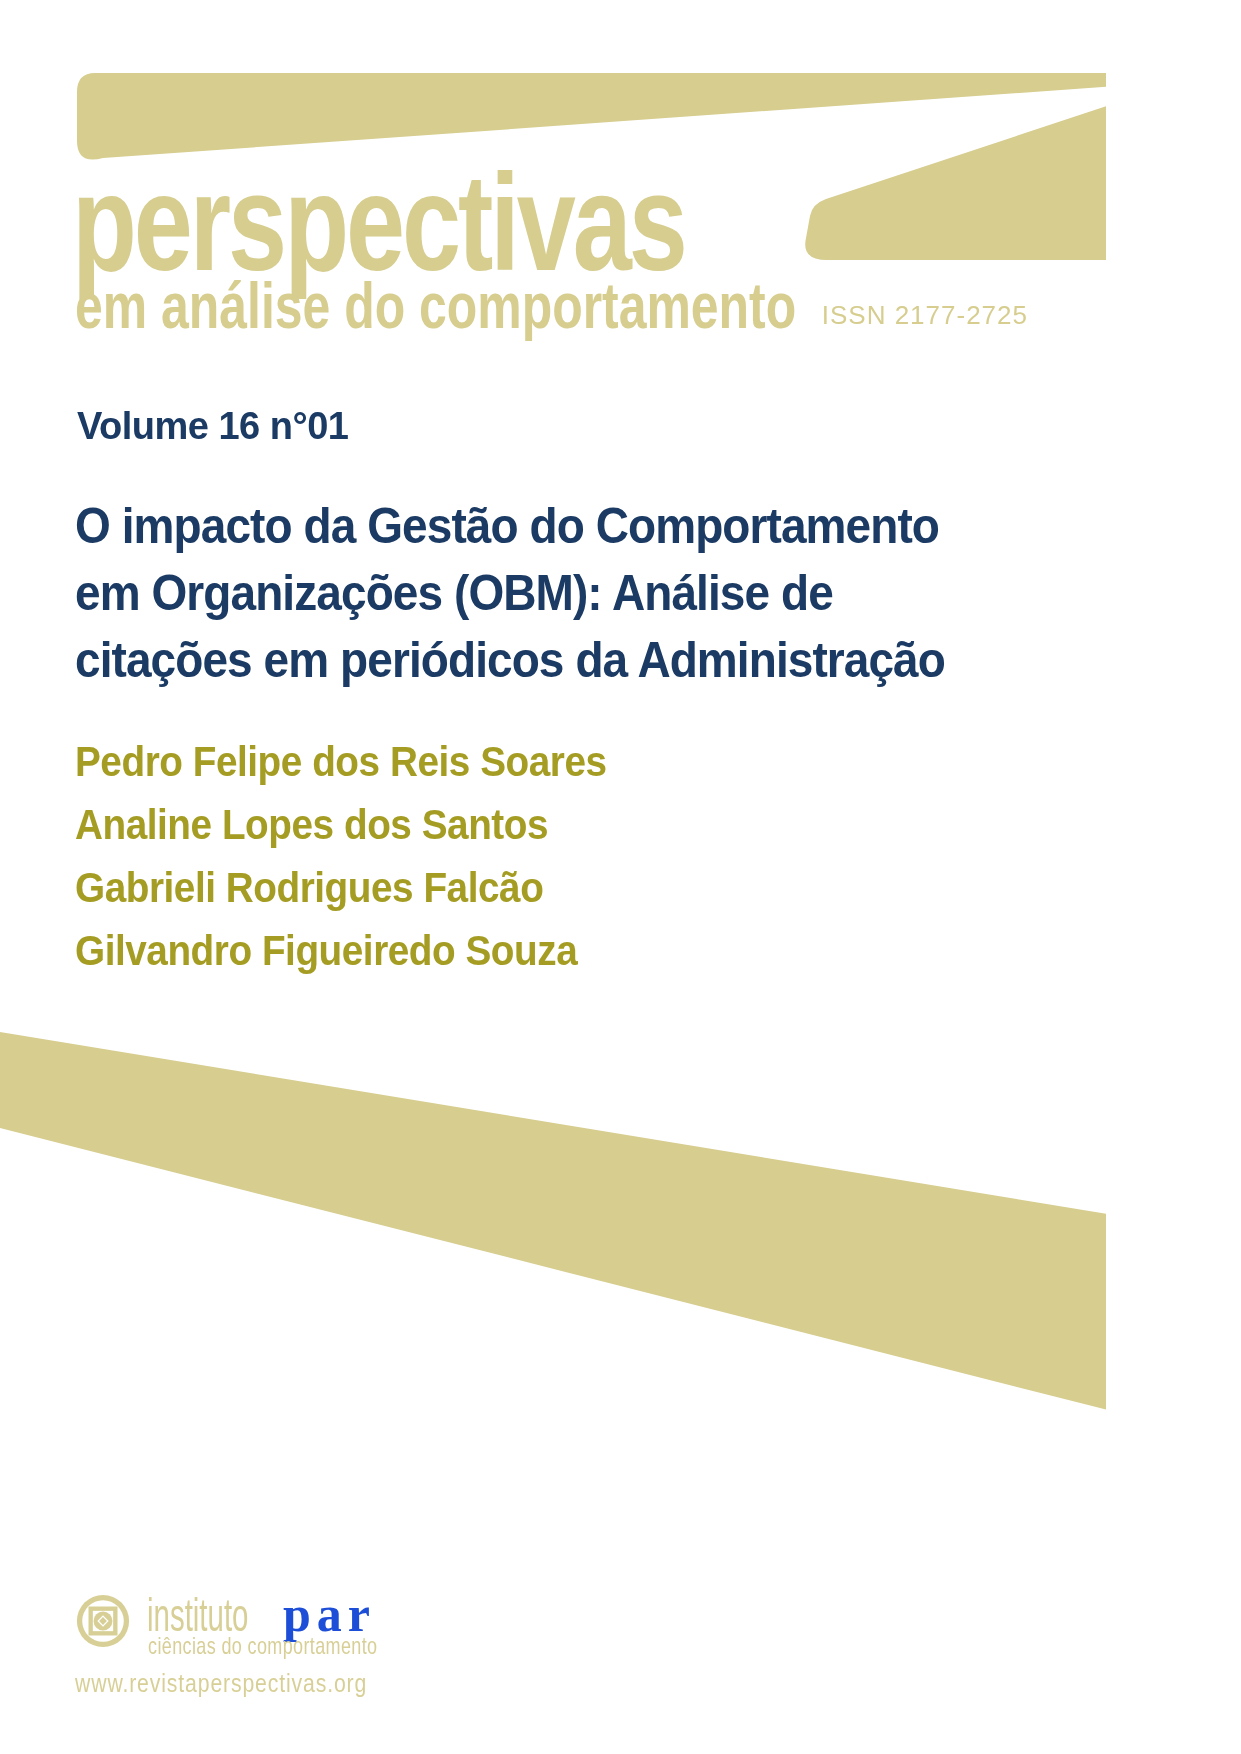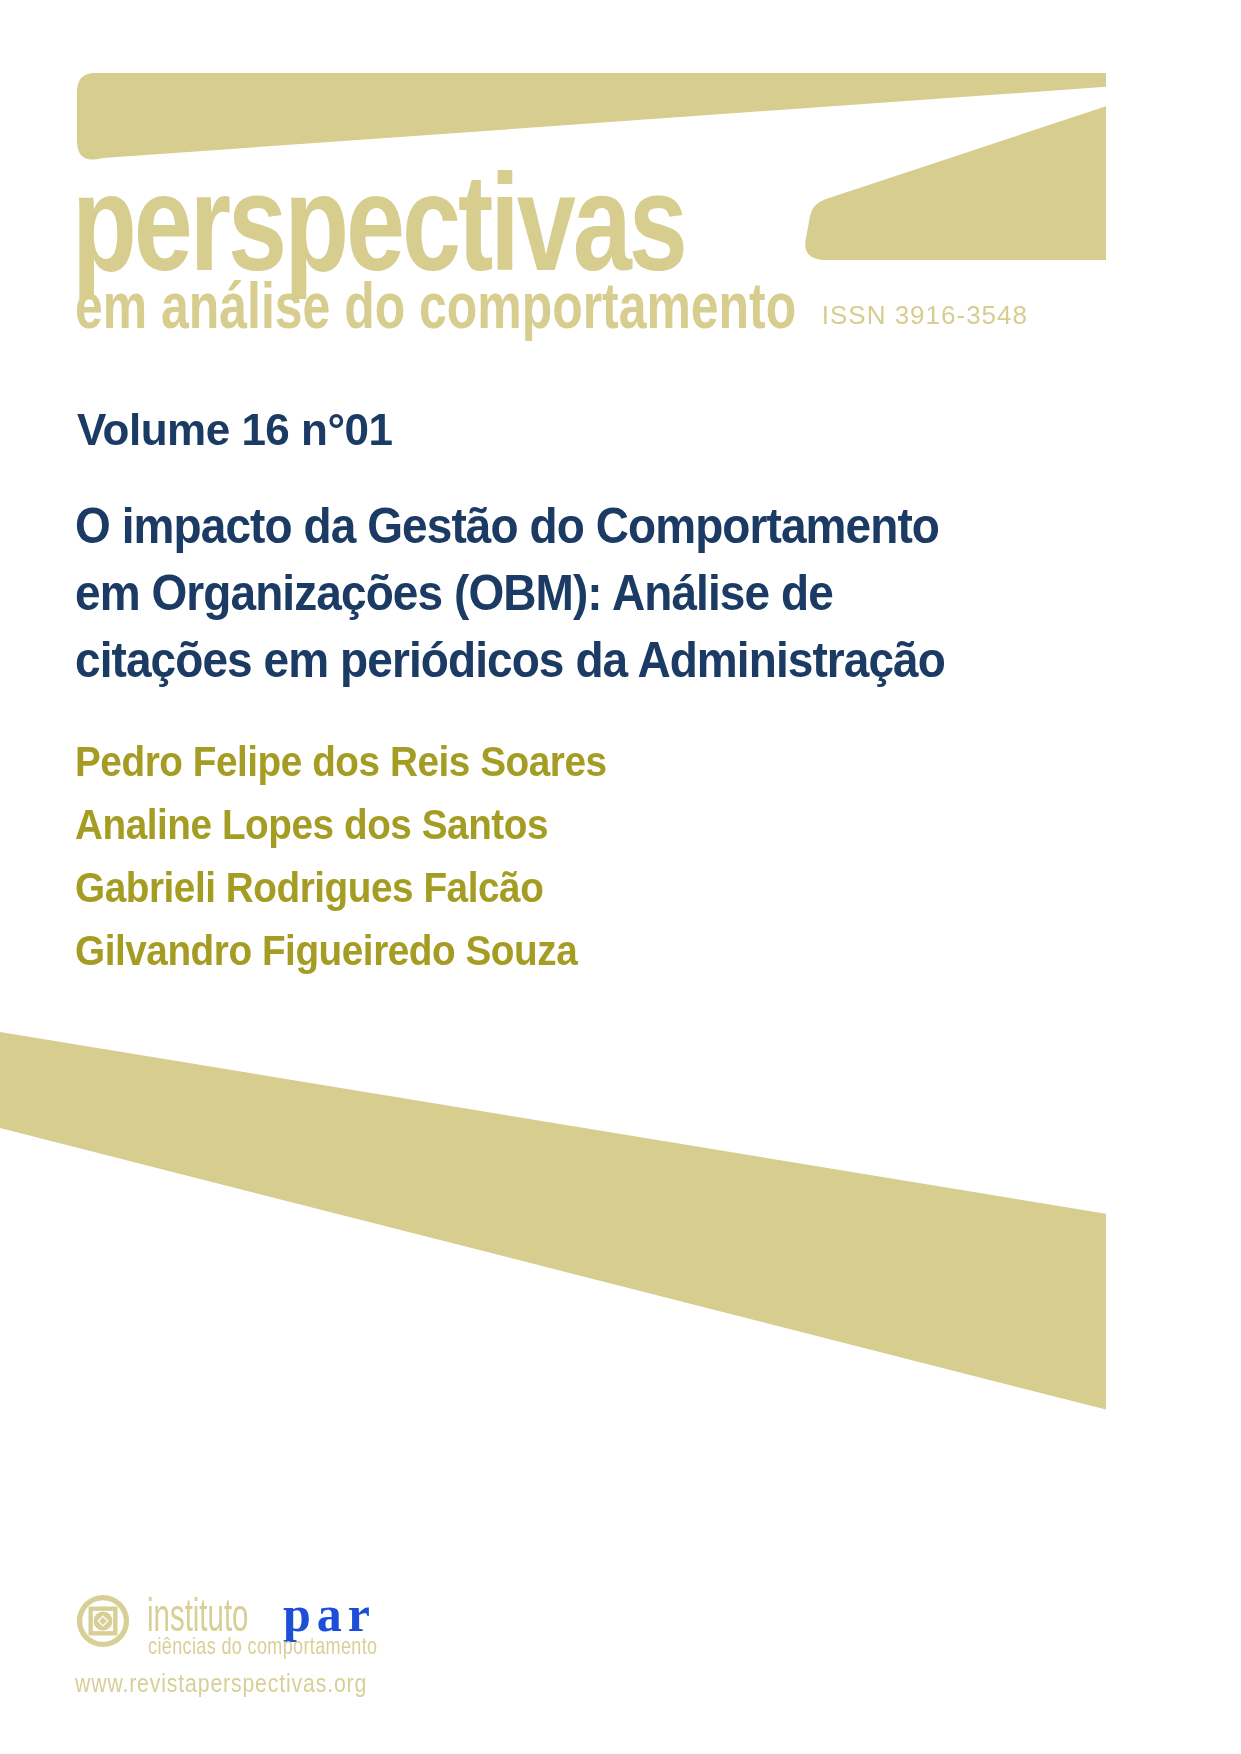--- a/index.html
+++ b/index.html
@@ -30,21 +30,21 @@
     letter-spacing: 0px; color: #d6cd8f;
     transform: scaleX(0.78); transform-origin: 0 0;
   }
   .issn {
     right: 78px; top: 300px;
     font-size: 26px; font-weight: normal;
     letter-spacing: 1px; color: #d6cd8f;
   }
   .volume {
     left: 77px; top: 405px;
-    font-size: 44px; font-weight: bold;
+    font-size: 38px; font-weight: bold;
     letter-spacing: -0.5px; color: #1b3b64;
   }
   .title {
     left: 75px; top: 493px;
     font-size: 50px; font-weight: bold; line-height: 67px;
     letter-spacing: -1px; color: #1b3b64;
     transform: scaleX(0.92); transform-origin: 0 0;
   }
   .authors {
     left: 75px; top: 730px;
@@ -90,21 +90,21 @@
     <path d="M 95 73 L 1126 73 Q 1153 74 1132 85 L 103 158 Q 77 165 77 141 L 77 92 Q 77 73 95 73 Z" fill="#d6cd8f"></path>
     <path d="M 826 199 L 1143 94 Q 1162 92 1162 111 L 1162 241 Q 1162 260 1143 260 L 827 260 Q 801 260 806 238 L 810 216 Q 812 204 826 199 Z" fill="#d6cd8f"></path>
   </svg>
 
   <svg class="band-svg" viewBox="0 0 1241 1754" xmlns="http://www.w3.org/2000/svg" aria-hidden="true">
     <path d="M 0 1032 L 1241 1236 L 1241 1444 L 0 1128 Z" fill="#d6cd8f"></path>
   </svg>
 
   <div class="abs wordmark">perspectivas</div>
   <div class="abs subtitle">em análise do comportamento</div>
-  <div class="abs issn">ISSN 3916-3548</div>
+  <div class="abs issn">ISSN 2177-2725</div>
 
   <div class="abs volume">Volume 16 n°01</div>
 
   <div class="abs title">
     <div>O impacto da Gestão do Comportamento</div>
     <div>em Organizações (OBM): Análise de</div>
     <div>citações em periódicos da Administração</div>
   </div>
 
   <div class="abs authors">

